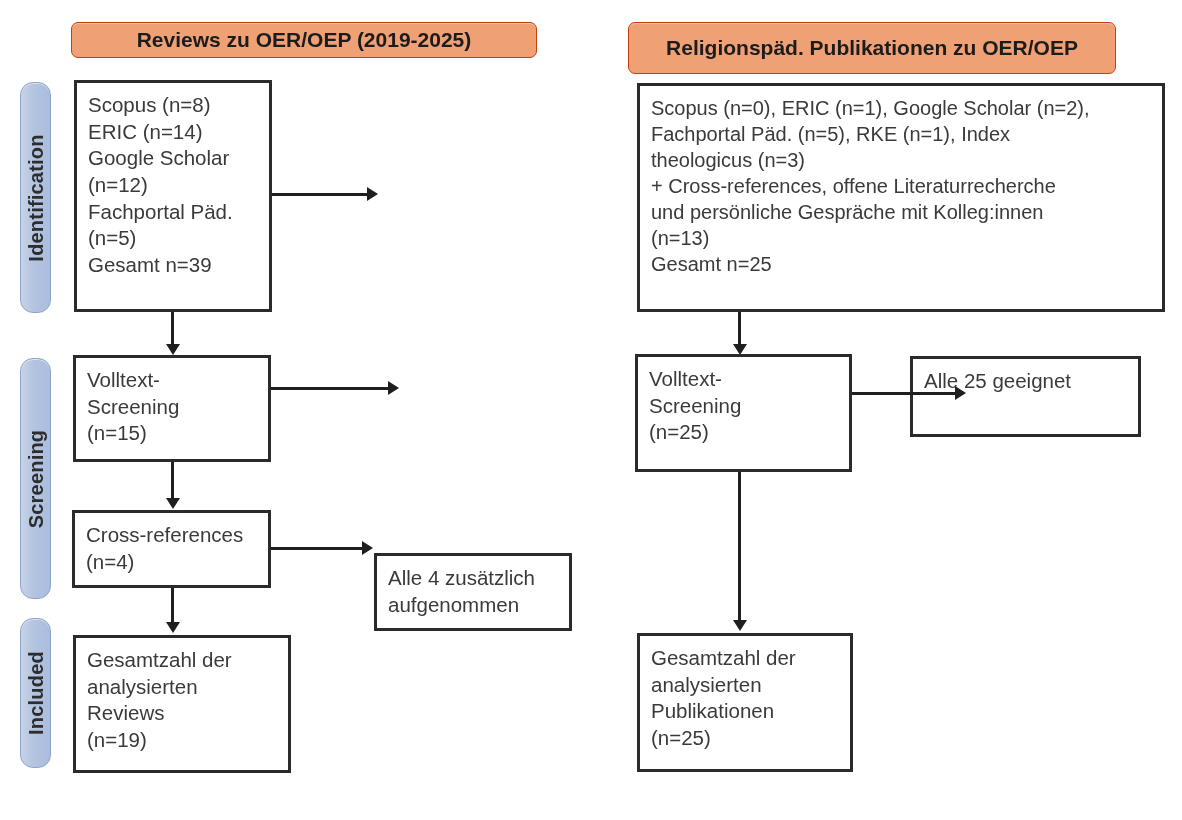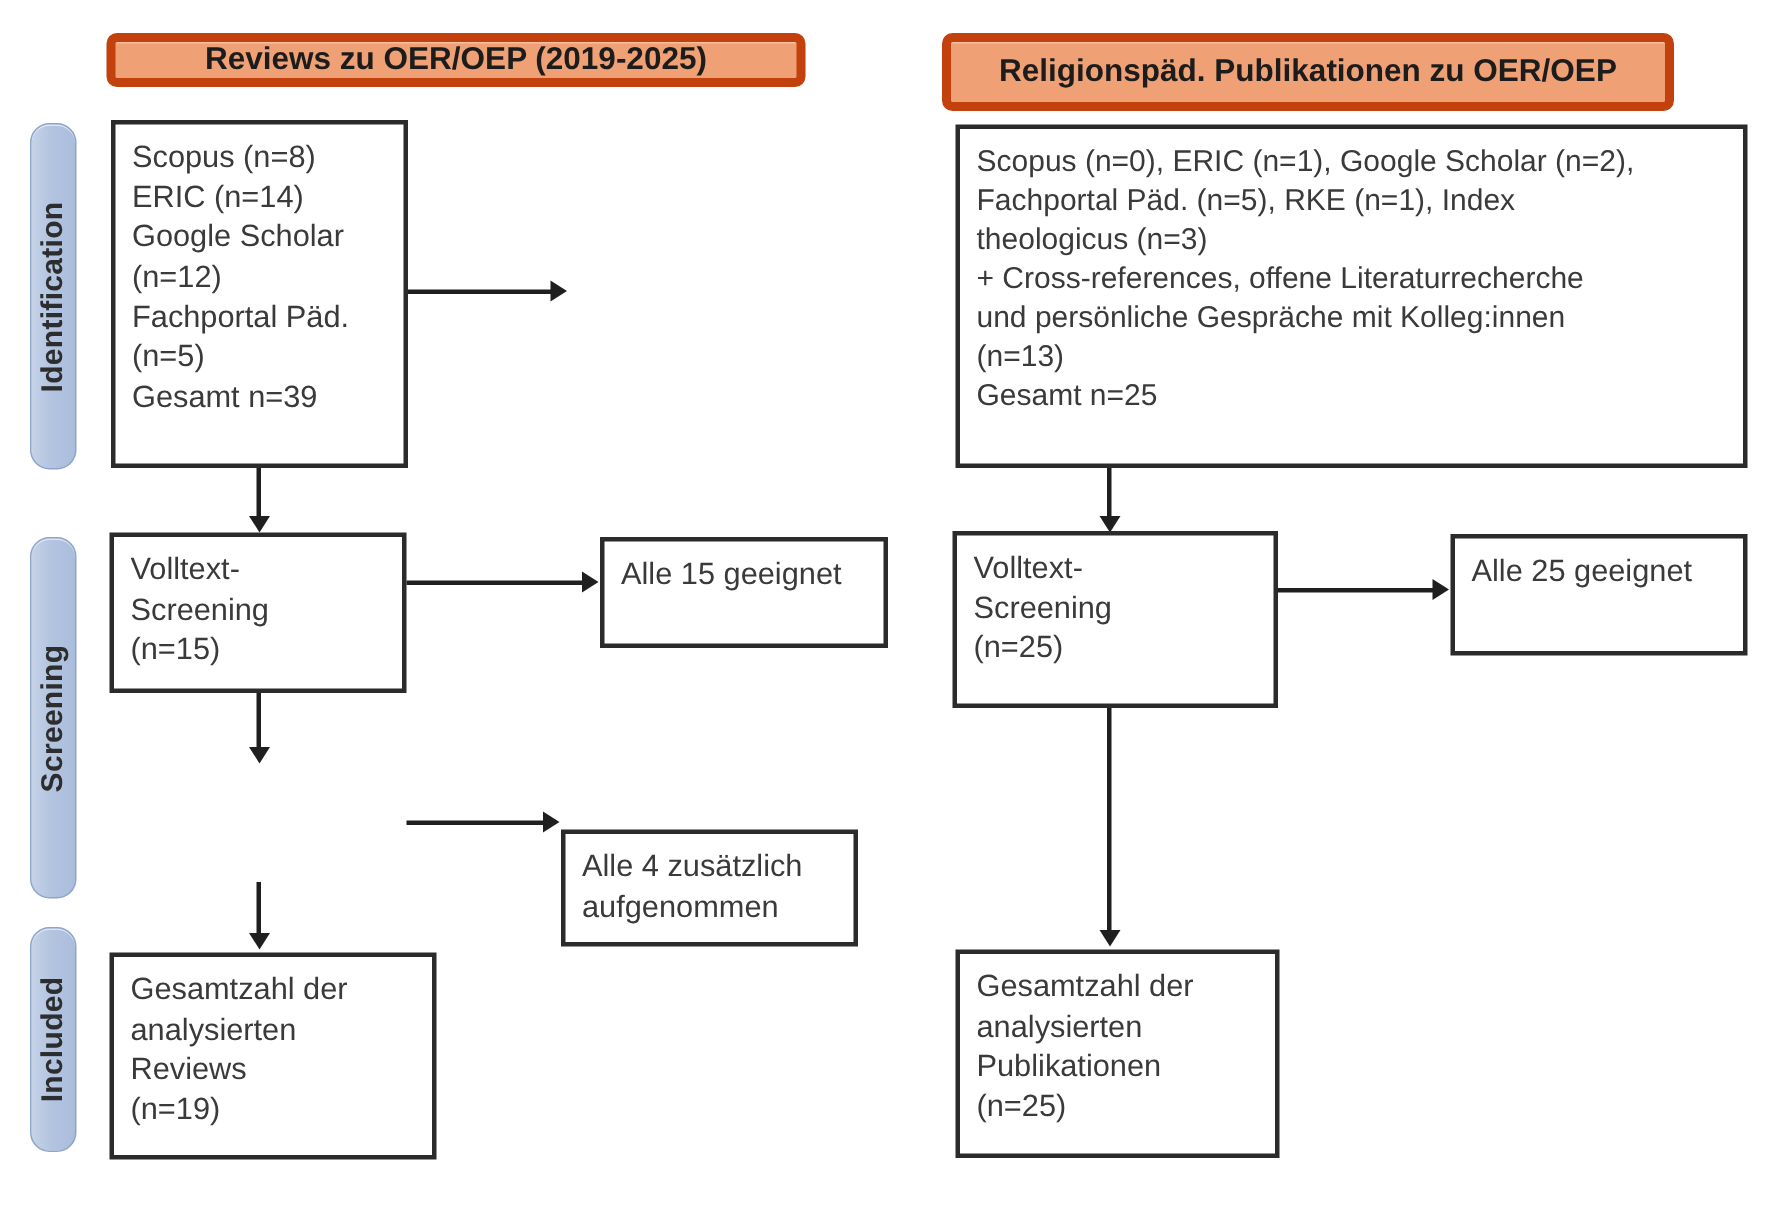--- a/index.html
+++ b/index.html
@@ -39,21 +39,21 @@
     font-weight: bold;
     color: #2d2d2d;
     letter-spacing: 0.2px;
   }
 
   
   .col-header {
     position: absolute;
     box-sizing: border-box;
     background: #efa074;
-    border: 6px solid #c2410c;
+    border: 1px solid #c2410c;
     border-radius: 7px;
     display: flex;
     align-items: center;
     justify-content: center;
     font-size: 21px;
     font-weight: bold;
     color: #1c1c1c;
     box-shadow: inset 0 1px 0 rgba(255,255,255,0.35);
   }
 
@@ -126,28 +126,29 @@
   <div class="conn-h" style="left:272px; top:193px; width:96px;"></div>
   <div class="arrowhead-right" style="left:367px; top:187px;"></div>
 
   <div class="conn-v" style="left:171px; top:312px; height:34px;"></div>
   <div class="arrowhead-down" style="left:166px; top:344px;"></div>
 
   <div class="node" style="left:73px; top:355px; width:198px; height:107px;">Volltext-
 Screening
 (n=15)</div>
 
-  <div class="node" style="left:400px; top:358px; width:192px; height:74px;">Alle 15 geeignet</div>
 
   <div class="conn-h" style="left:271px; top:387px; width:118px;"></div>
   <div class="arrowhead-right" style="left:388px; top:381px;"></div>
 
   <div class="conn-v" style="left:171px; top:462px; height:38px;"></div>
   <div class="arrowhead-down" style="left:166px; top:498px;"></div>
 
+  <div class="node" style="left:72px; top:510px; width:199px; height:78px;">Cross-references
+(n=4)</div>
 
   <div class="node" style="left:374px; top:510px; width:198px; height:78px;margin-top:43px;">Alle 4 zusätzlich
 aufgenommen</div>
 
   <div class="conn-h" style="left:271px; top:547px; width:92px;"></div>
   <div class="arrowhead-right" style="left:362px; top:541px;"></div>
 
   <div class="conn-v" style="left:171px; top:588px; height:36px;"></div>
   <div class="arrowhead-down" style="left:166px; top:622px;"></div>
 
@@ -164,21 +165,21 @@
 (n=13)
 Gesamt n=25</div>
 
   <div class="conn-v" style="left:738px; top:312px; height:34px;"></div>
   <div class="arrowhead-down" style="left:733px; top:344px;"></div>
 
   <div class="node" style="left:635px; top:354px; width:217px; height:118px;">Volltext-
 Screening
 (n=25)</div>
 
-  <div class="node" style="left:967px; top:356px; width:198px; height:81px;">Alle 25 geeignet</div>
+  <div class="node" style="left:910px; top:356px; width:231px; height:81px;">Alle 25 geeignet</div>
 
   <div class="conn-h" style="left:852px; top:392px; width:104px;"></div>
   <div class="arrowhead-right" style="left:955px; top:386px;"></div>
 
   <div class="conn-v" style="left:738px; top:472px; height:150px;"></div>
   <div class="arrowhead-down" style="left:733px; top:620px;"></div>
 
   <div class="node" style="left:637px; top:633px; width:216px; height:139px;">Gesamtzahl der
 analysierten
 Publikationen

